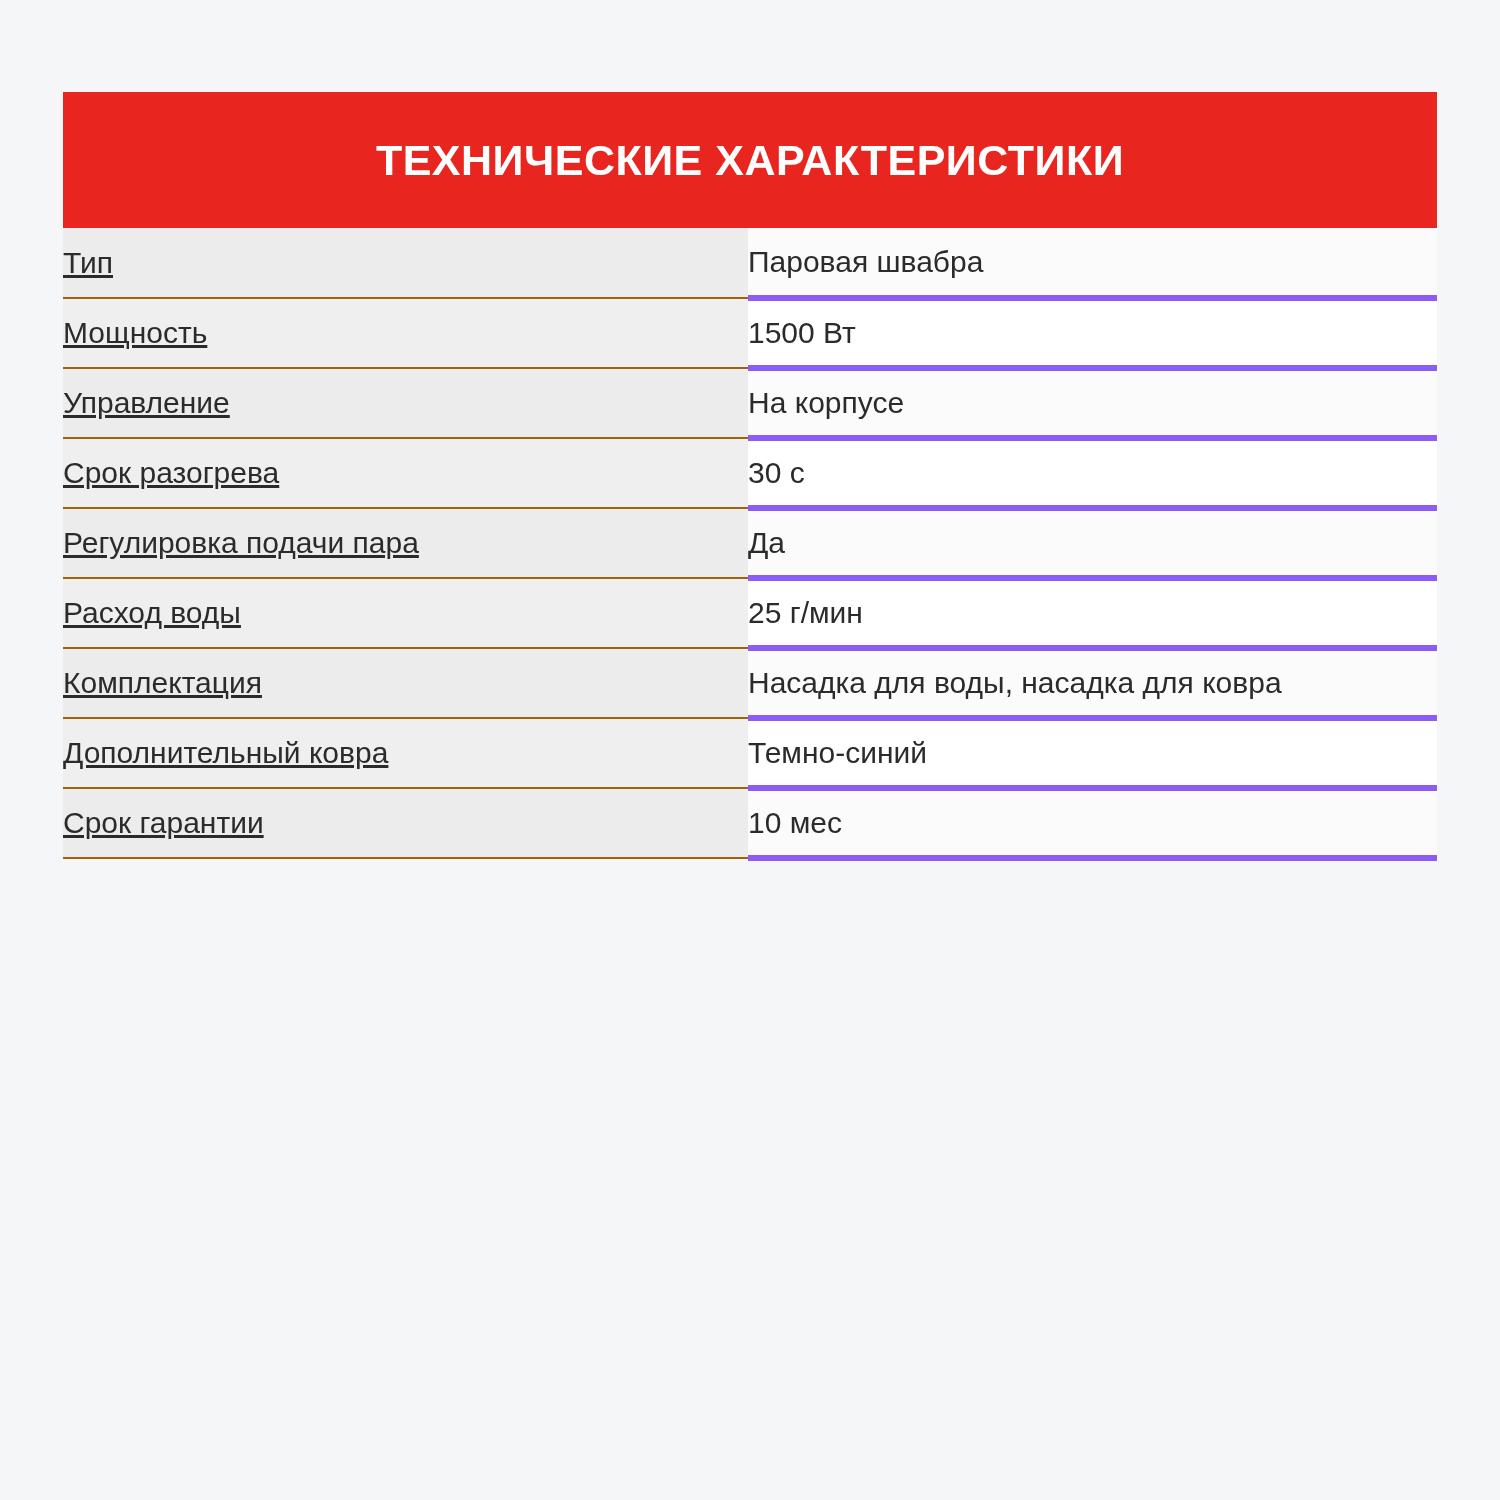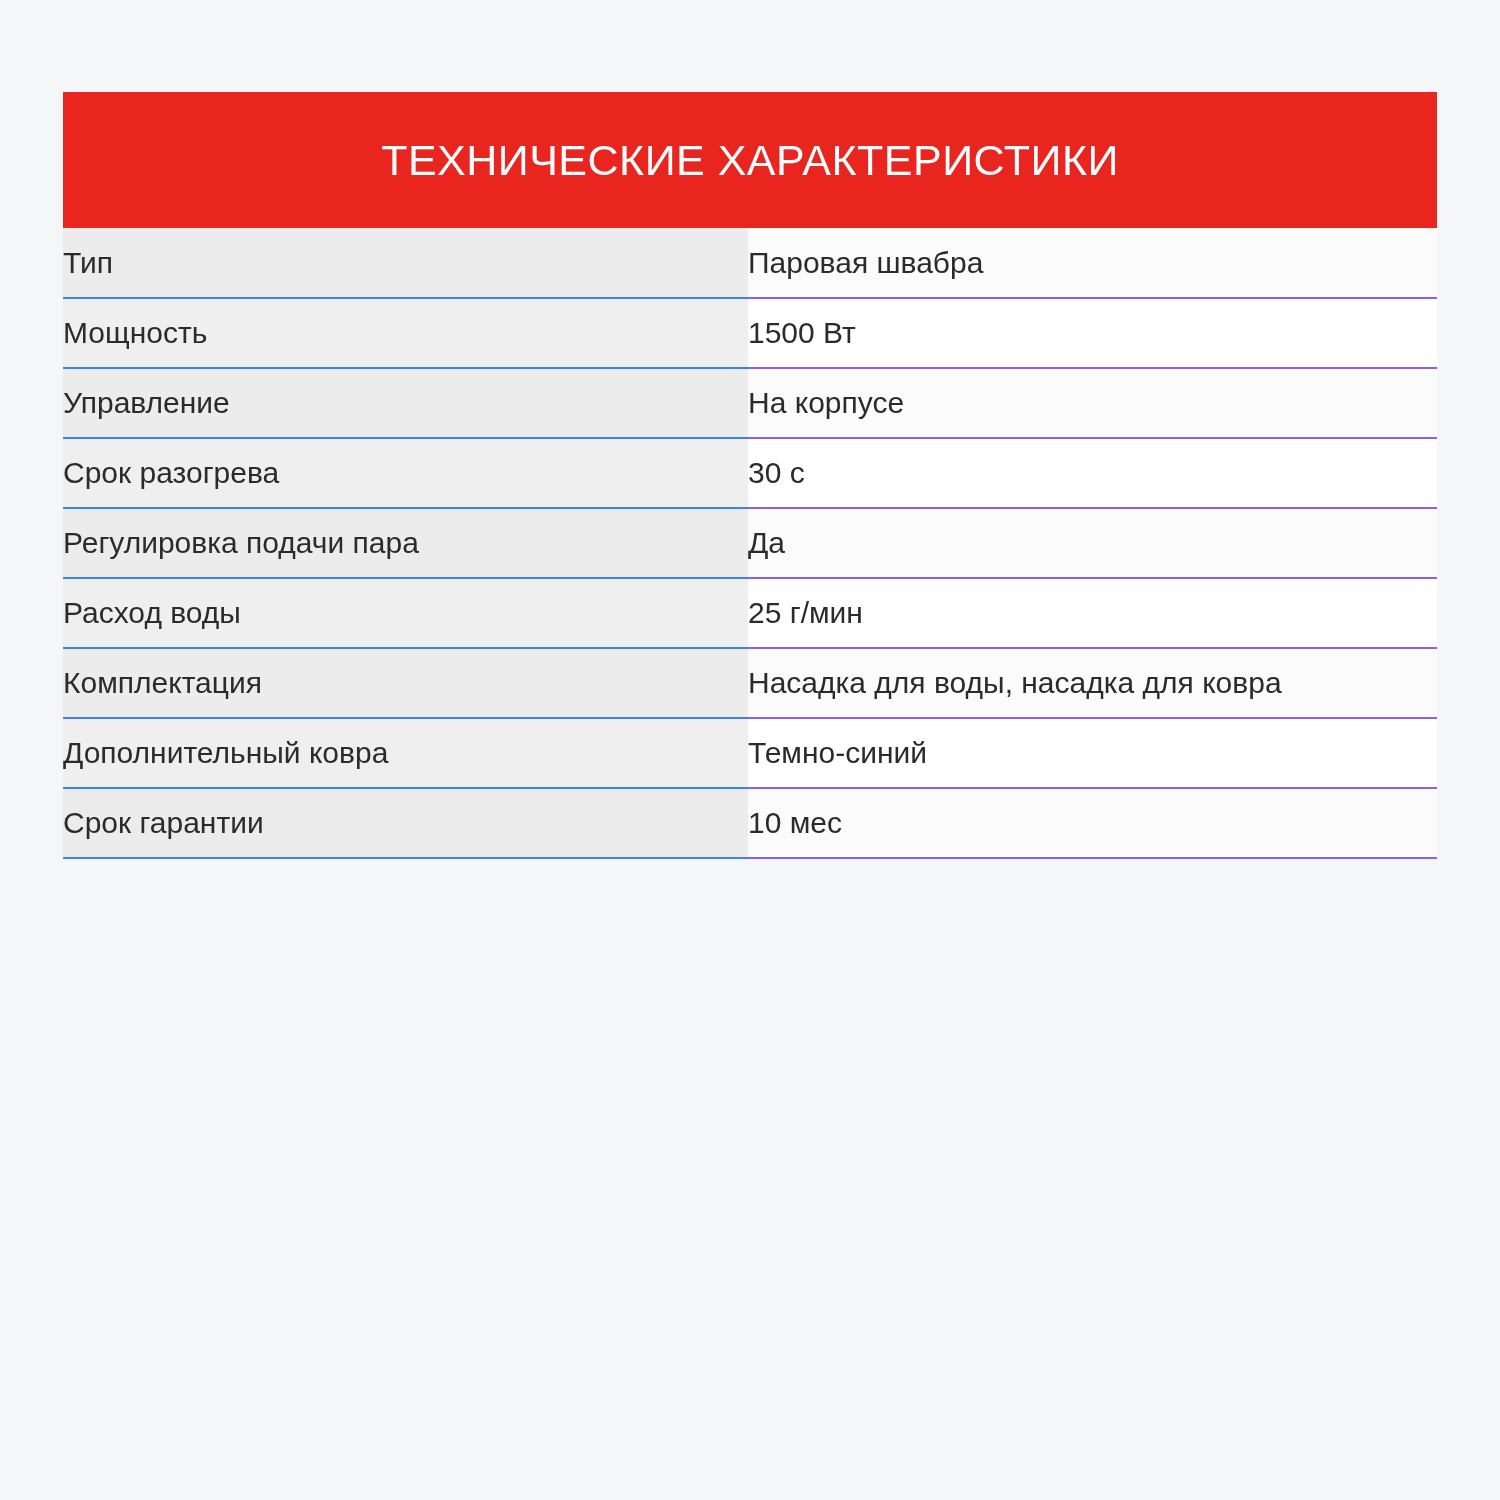--- a/index.html
+++ b/index.html
@@ -23,21 +23,21 @@
     background: #e8261f;
     height: 136px;
     display: flex;
     align-items: center;
     justify-content: center;
   }
   .spec-header-title {
     color: #ffffff;
     font-size: 43px;
     letter-spacing: 0.5px;
-    font-weight: 400;
+    font-weight: 700;
     white-space: nowrap;
   }
   .spec-table {
     width: 100%;
     border-collapse: collapse;
     table-layout: fixed;
   }
   .spec-table tr {
     height: 70px;
   }
@@ -47,26 +47,27 @@
     color: #2b2b2b;
     font-weight: 400;
     padding: 0;
     overflow: hidden;
     white-space: nowrap;
   }
   .cell-label {
     width: 685px;
     background: #ececec;
     padding-left: 36px;
-    border-bottom: 2px solid #3b82f6;
+    border-bottom: 2px solid #a16207;
+    text-decoration: underline;
   }
   .cell-value {
     background: #fbfbfb;
     padding-left: 28px;
-    border-bottom: 2px solid #8b5cf6;
+    border-bottom: 6px solid #8b5cf6;
     margin-top: 16px;
   }
   .spec-table tr:nth-child(even) .cell-value {
     background: #ffffff;
   }
   .spec-table tr:nth-child(even) .cell-label {
     background: #efefef;
   }
 </style>
 </head>

